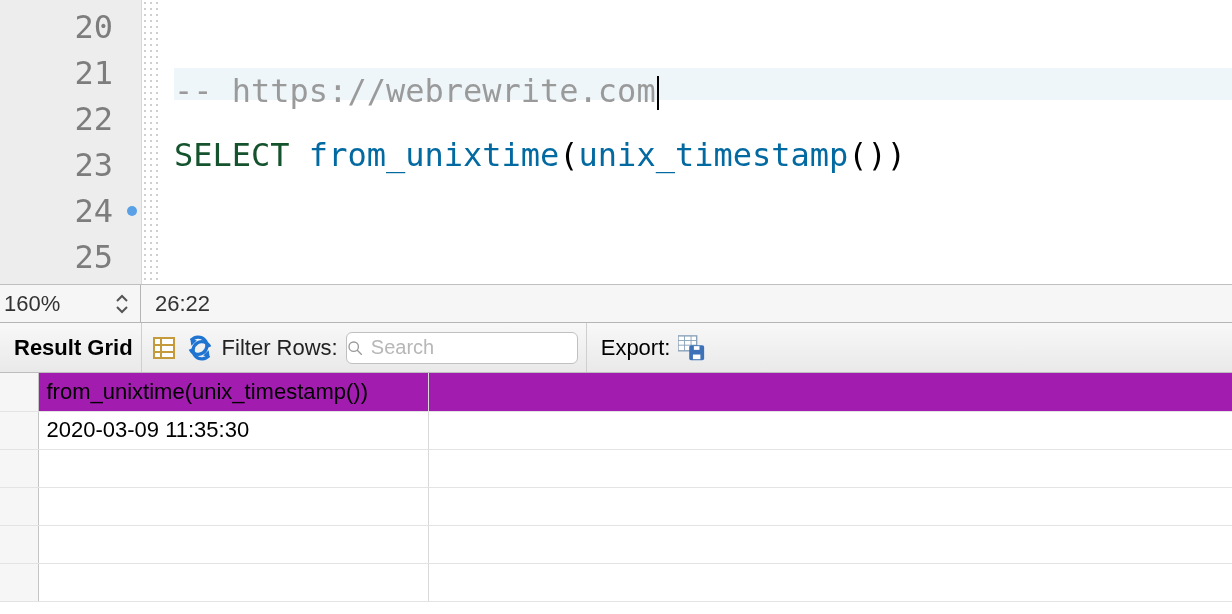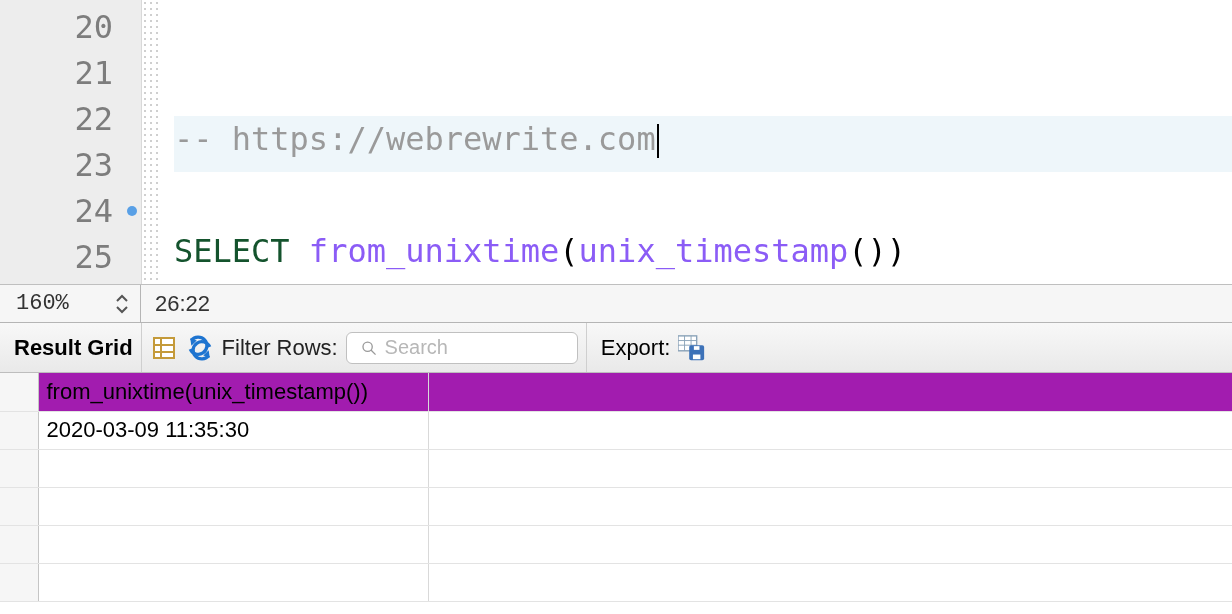--- a/index.html
+++ b/index.html
@@ -53,25 +53,25 @@
   }
   .code-area {
     flex: 1;
     font-family: ui-monospace, Menlo, Consolas, monospace;
     font-size: 32px;
     line-height: 46px;
     padding-top: 4px;
     padding-left: 14px;
     white-space: pre;
   }
-  .code-line { height: 56px; }
+  .code-line { height: 32px; }
   .hl-line  { background: #eef6fa; }
   .tok-comment { color: #9a9a9a; }
   .tok-keyword { color: #14532d; }
-  .tok-func    { color: #8b5cf6; }
+  .tok-func    { color: #0369a1; }
   .tok-paren   { color: #000; }
   .caret {
     display: inline-block;
     width: 2px; height: 34px;
     background: #000;
     vertical-align: text-bottom;
     margin-left: 1px;
   }
 
   
@@ -79,22 +79,21 @@
     height: 38px;
     display: flex;
     align-items: center;
     font-size: 22px;
     color: #333;
     background: #f6f6f6;
     border-bottom: 1px solid #b5b5b5;
   }
   .status-zoom {
     width: 104px;
-    padding-left: 16px;
-    font-family: Liberation Mono, monospace;
+    padding-left: 4px;
   }
   .status-spinner {
     width: 36px;
     display: flex;
     flex-direction: column;
     align-items: center;
     gap: 4px;
   }
   .status-spinner svg { display: block; }
   .status-divider {
@@ -128,21 +127,21 @@
   }
   .filter-label { font-weight: 400; color: #222; }
   .search-box {
     display: flex;
     align-items: center;
     width: 232px;
     height: 32px;
     border: 1px solid #c0c0c0;
     border-radius: 6px;
     background: #fff;
-    padding: 0 14px;
+    padding: 0 0;
     gap: 8px;
   }
   .search-box input {
     border: none;
     outline: none;
     font-size: 20px;
     width: 100%;
     background: transparent;
     color: #555;
   }

